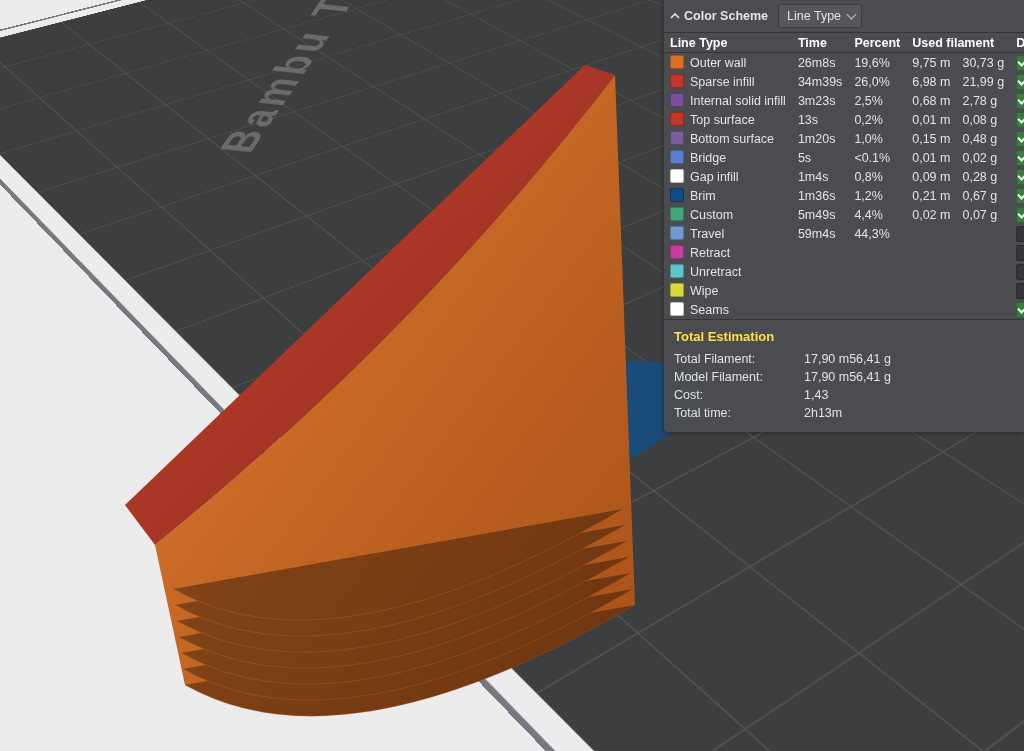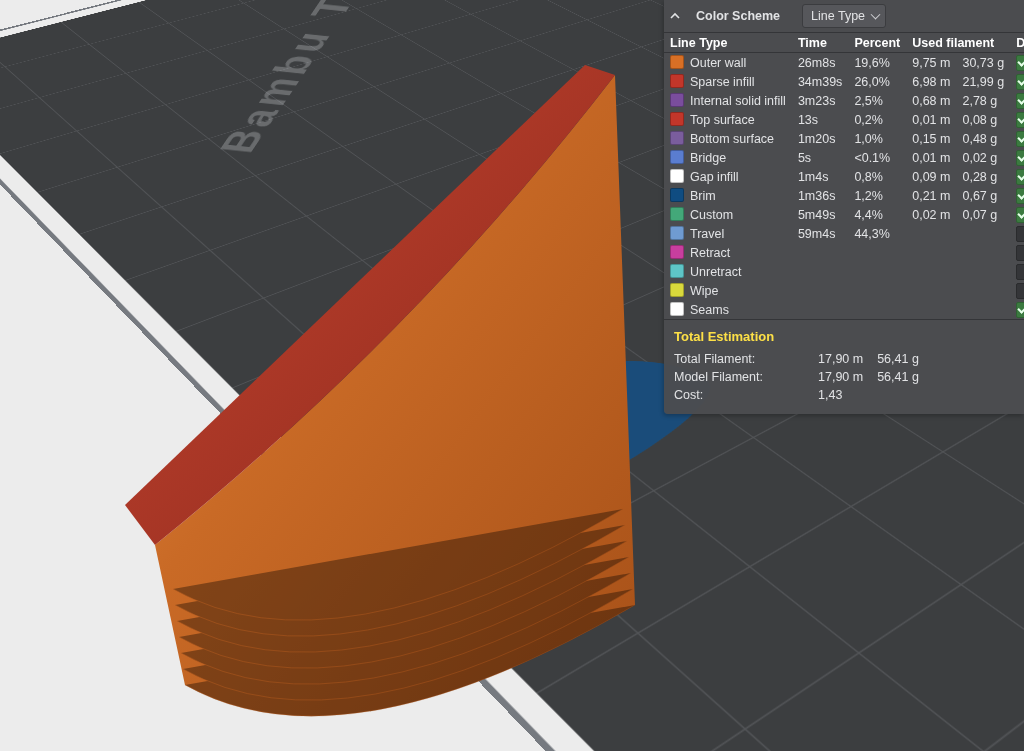--- a/index.html
+++ b/index.html
@@ -94,21 +94,21 @@
     color: #e2e3e5;
     font-size: 12.5px;
     line-height: 18px;
     border-bottom-left-radius: 4px;
     box-shadow: -1px 2px 4px rgba(0,0,0,.25);
   }
 
   .panel-header {
     display: flex;
     align-items: center;
-    gap: 16px;
+    gap: 4px;
     padding: 4px 8px 4px 6px;
     border-bottom: 1px solid #343538;
     font-weight: 700;
   }
   .panel-header .caret {
     width: 10px; height: 10px;
     display: inline-flex; align-items:center; justify-content:center;
     color: #e2e3e5;
   }
   .panel-header .title { font-weight: 700; }
@@ -180,21 +180,20 @@
     padding: 6px 10px 10px 10px;
   }
   .totals h4 {
     margin: 2px 0 4px 0;
     font-size: 13px;
     font-weight: 700;
     color: #fde047;
   }
   .tot-row {
     display: flex;
-    gap: 14px;
   }
   .tot-row > span:first-child { width: 130px; }
 </style>
 </head>
 <body>
 
 <div class="viewport">
   <div class="plate"></div>
   <div class="platename">Bambu Textu</div>
   <div class="brim"></div>
@@ -376,15 +375,19 @@
       </div>
     <div class="tot-row">
         <span>Model Filament:</span>
         <span>17,90 m</span>
         <span>56,41 g</span>
       </div>
     <div class="tot-row">
         <span>Cost:</span>
         <span>1,43</span>
       </div>
+    <div class="tot-row">
+        <span>Total time:</span>
+        <span>2h13m</span>
+      </div>
   </div>
 
 </div>
 
 </body></html>

